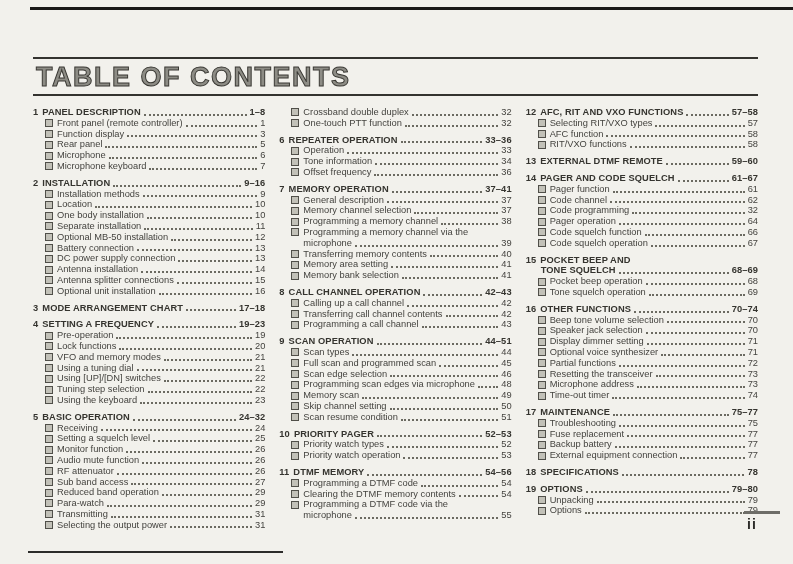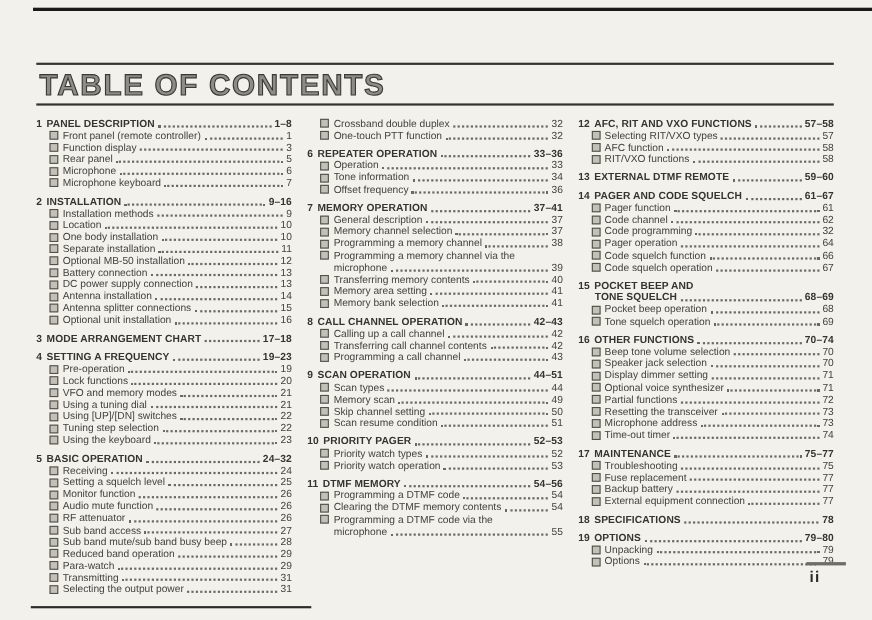--- a/index.html
+++ b/index.html
@@ -53,21 +53,21 @@
     margin-right:4px;align-self:center;
   }
   .leader{
     flex:1 1 auto;min-width:6px;
     border-bottom:2px dotted #6b6a61;
     margin:0 3px;align-self:flex-end;
     height:0;margin-bottom:2px;
   }
   .pg{flex:0 0 auto;}
   .pagenum-block{
-    position:absolute;right:24px;bottom:32px;width:36px;
+    position:absolute;right:13px;bottom:32px;width:36px;
   }
   .pagenum-rule{height:3px;background:#6e6d68;margin-bottom:2px;}
   .pagenum{
     font-size:14px;font-weight:700;color:#2d2c29;
     padding-left:3px;letter-spacing:1px;
   }
 </style>
 </head>
 <body>
 
@@ -284,26 +284,20 @@
             <span class="pg">26</span>
           </div>
           <div class="row item">
             <span class="box"></span>
             <span class="ilabel">Sub band access</span>
             <span class="leader"></span>
             <span class="pg">27</span>
           </div>
           <div class="row item">
             <span class="box"></span>
-            <span class="ilabel">Sub band mute/sub band busy beep</span>
-            <span class="leader"></span>
-            <span class="pg">28</span>
-          </div>
-          <div class="row item">
-            <span class="box"></span>
             <span class="ilabel">Reduced band operation</span>
             <span class="leader"></span>
             <span class="pg">29</span>
           </div>
           <div class="row item">
             <span class="box"></span>
             <span class="ilabel">Para-watch</span>
             <span class="leader"></span>
             <span class="pg">29</span>
           </div>
@@ -446,20 +440,38 @@
             <span class="num">9</span>
             <span class="stitle">SCAN OPERATION</span>
             <span class="leader"></span>
             <span class="pg">44–51</span>
           </div>
           <div class="row item">
             <span class="box"></span>
             <span class="ilabel">Scan types</span>
             <span class="leader"></span>
             <span class="pg">44</span>
+          </div>
+          <div class="row item">
+            <span class="box"></span>
+            <span class="ilabel">Full scan and programmed scan</span>
+            <span class="leader"></span>
+            <span class="pg">45</span>
+          </div>
+          <div class="row item">
+            <span class="box"></span>
+            <span class="ilabel">Scan edge selection</span>
+            <span class="leader"></span>
+            <span class="pg">46</span>
+          </div>
+          <div class="row item">
+            <span class="box"></span>
+            <span class="ilabel">Programming scan edges via microphone</span>
+            <span class="leader"></span>
+            <span class="pg">48</span>
           </div>
           <div class="row item">
             <span class="box"></span>
             <span class="ilabel">Memory scan</span>
             <span class="leader"></span>
             <span class="pg">49</span>
           </div>
           <div class="row item">
             <span class="box"></span>
             <span class="ilabel">Skip channel setting</span>

